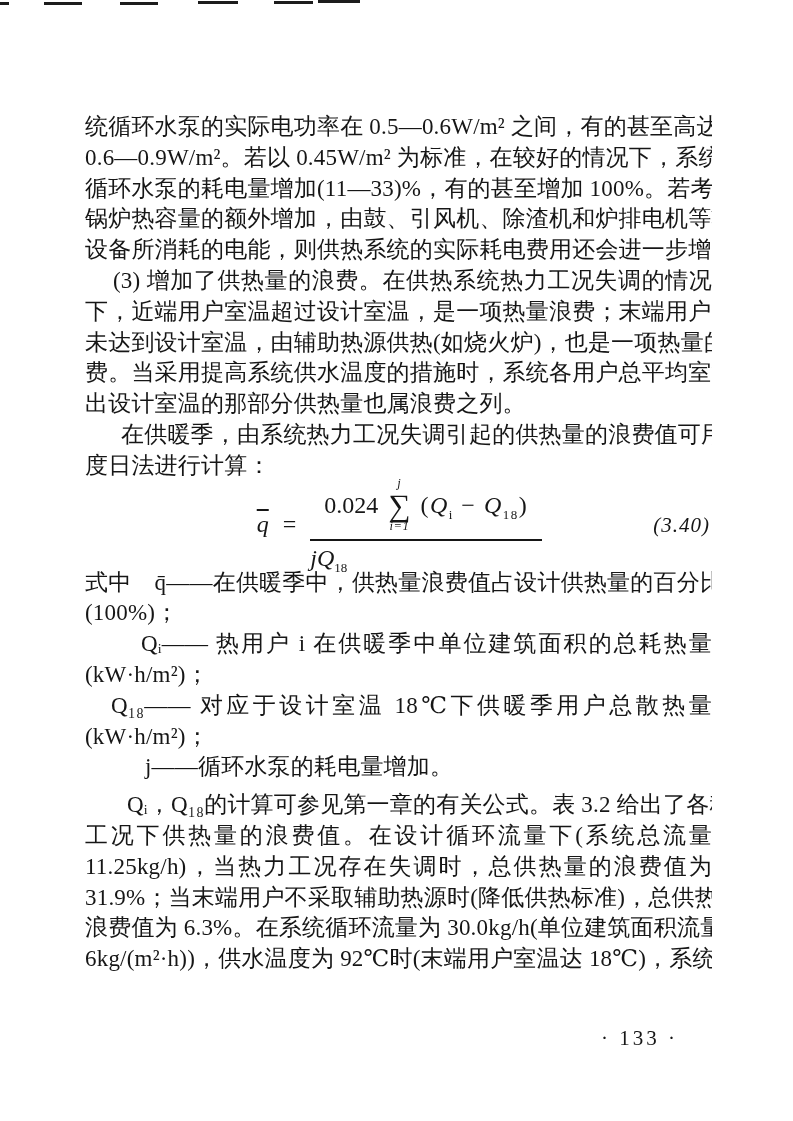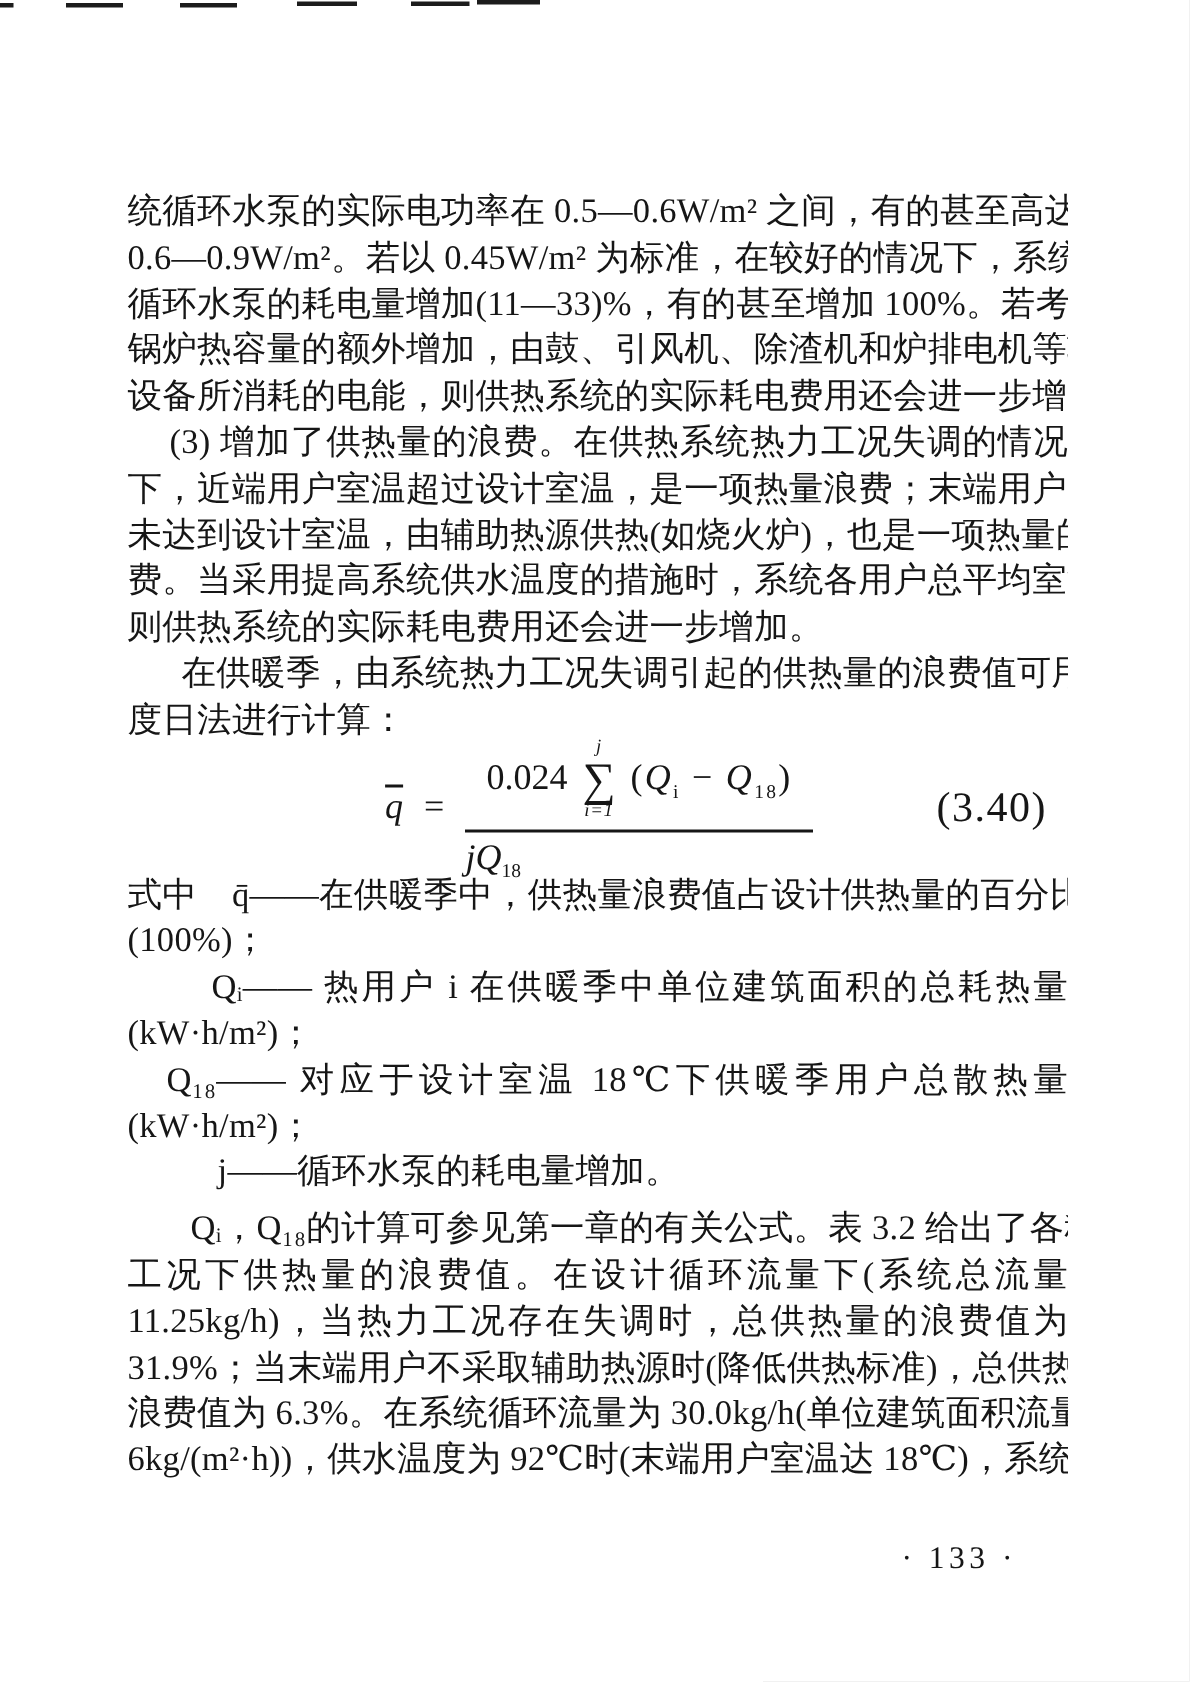--- a/index.html
+++ b/index.html
@@ -20,21 +20,20 @@
   .dash.d2 { left: 44px;  top: 2px; width: 38px; }
   .dash.d3 { left: 120px; top: 2px; width: 38px; }
   .dash.d4 { left: 198px; top: 1px; width: 40px; }
   .dash.d5 { left: 274px; top: 1px; width: 39px; }
   .dash.d6 { left: 318px; top: 0;   width: 42px; height: 3px; }
 
   .text-block {
     position: absolute;
     left: 85px; top: 112px; width: 627px;
     font-size: 23px;
-    margin-top: 14px;
   }
   .line {
     height: 30.8px;
     line-height: 30.8px;
     text-align: justify;
     text-align-last: justify;
     text-justify: inter-character;
     overflow: hidden;
     letter-spacing: 0.2px;
     white-space: nowrap;
@@ -51,23 +50,23 @@
   
   .formula-row {
     height: 86px;
     display: flex;
     align-items: center;
     justify-content: center;
     position: relative;
     font-size: 24px;
   }
   .eq-no {
-    position: absolute; right: 14px; top: 50%;
+    position: absolute; right: 2px; top: 50%;
     transform: translateY(-50%);
-    font-size: 28px; letter-spacing: 1px;
+    font-size: 21px; letter-spacing: 1px; font-style: italic;
   }
   .lhs { display: inline-flex; align-items: center; margin-right: 14px; }
   .qbar { font-style: italic; text-decoration: overline; padding: 0 2px; }
   .eq-sign { margin-left: 12px; }
   .frac { display: inline-flex; flex-direction: column; align-items: center; }
   .num { display: inline-flex; align-items: center; gap: 8px; padding: 0 14px 5px; }
   .sigma { display: inline-flex; flex-direction: column; align-items: center; line-height: 1; margin: 0 2px; }
   .sigma .lim { font-size: 12.5px; font-style: italic; line-height: 1.1; letter-spacing: 0.5px; }
   .sigma .sym { font-size: 31px; line-height: 0.95; }
   .expr { letter-spacing: 1.5px; text-align: center; }
@@ -102,21 +101,21 @@
   <div class="text-block">
     <div class="line">统循环水泵的实际电功率在 0.5—0.6W/m² 之间，有的甚至高达</div>
     <div class="line">0.6—0.9W/m²。若以 0.45W/m² 为标准，在较好的情况下，系统</div>
     <div class="line">循环水泵的耗电量增加(11—33)%，有的甚至增加 100%。若考虑</div>
     <div class="line">锅炉热容量的额外增加，由鼓、引风机、除渣机和炉排电机等辅助</div>
     <div class="line">设备所消耗的电能，则供热系统的实际耗电费用还会进一步增加。</div>
     <div class="line ind1">(3) 增加了供热量的浪费。在供热系统热力工况失调的情况</div>
     <div class="line">下，近端用户室温超过设计室温，是一项热量浪费；末端用户室温</div>
     <div class="line">未达到设计室温，由辅助热源供热(如烧火炉)，也是一项热量的浪</div>
     <div class="line">费。当采用提高系统供水温度的措施时，系统各用户总平均室温高</div>
-    <div class="line l">则供热系统的实际耗电费用还会进一步增加。</div>
+    <div class="line l">出设计室温的那部分供热量也属浪费之列。</div>
     <div class="line ind2">在供暖季，由系统热力工况失调引起的供热量的浪费值可用</div>
     <div class="line l">度日法进行计算：</div>
 
     <div class="formula-row">
       <span class="lhs">
           <span class="qbar">q</span>
           <span class="eq-sign">=</span>
         </span>
       <span class="frac">
         <span class="num">

